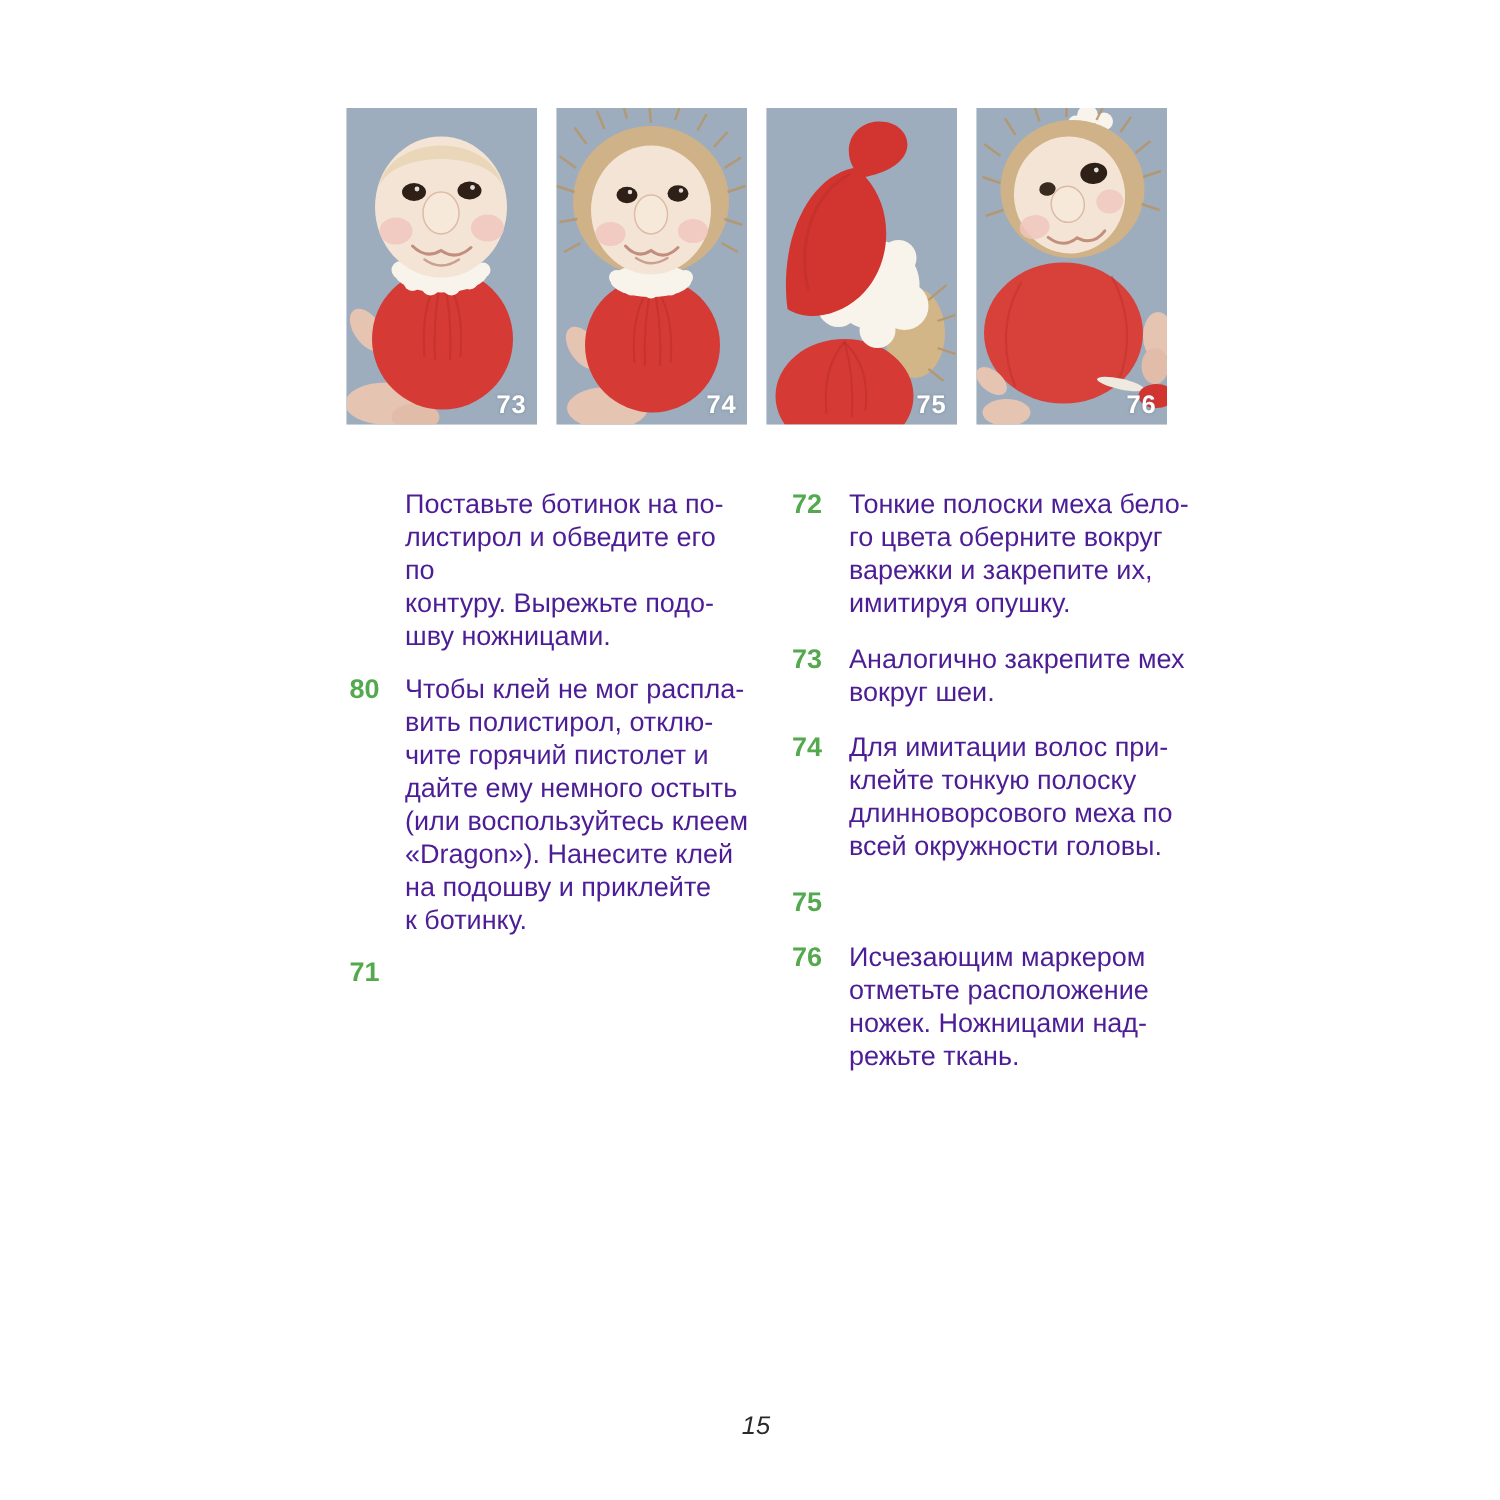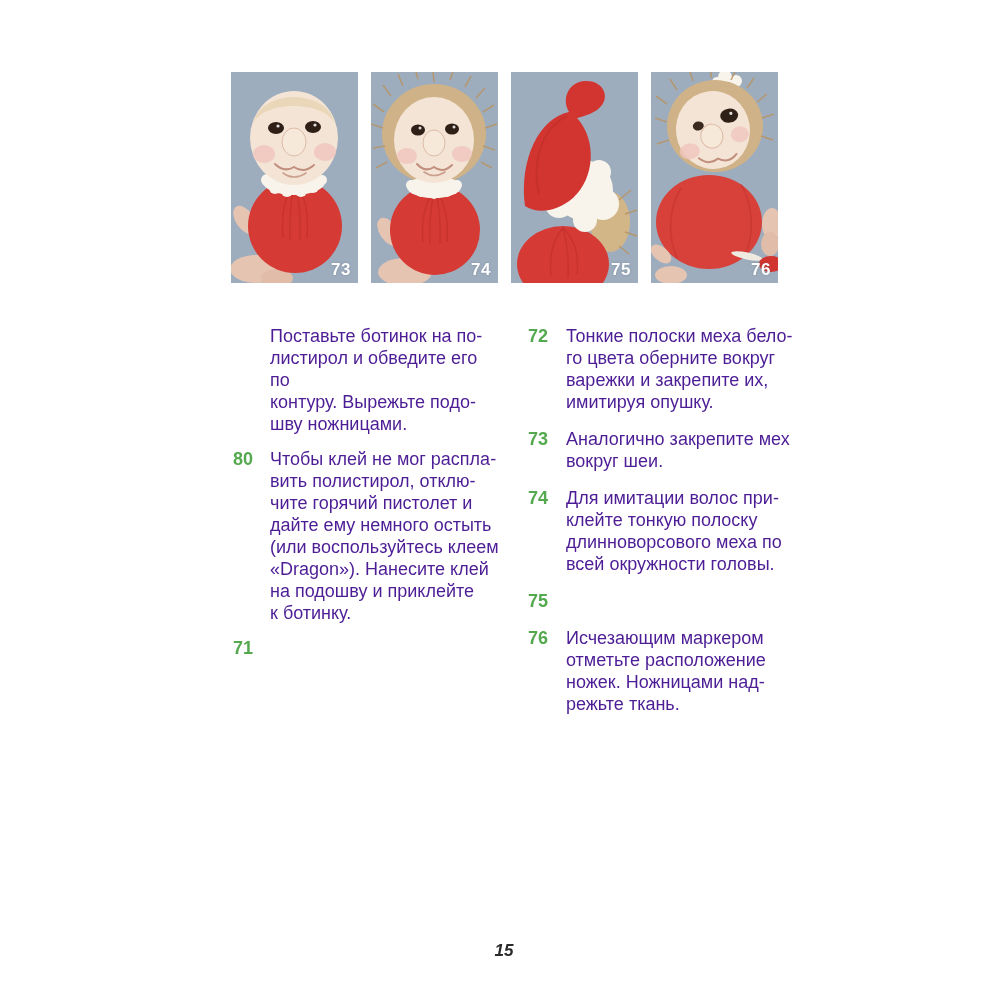--- a/index.html
+++ b/index.html
@@ -75,21 +75,21 @@
     color: #4c1d95;
   }
   
   .page-number {
     position: absolute;
     left: 231px;
     top: 941px;
     width: 546px;
     text-align: center;
     font-style: italic;
-    font-weight: 700;
+    font-weight: 400;
     font-size: 17px;
     color: #2a2a2a;
   }
 </style>
 </head>
 <body>
 
 <div class="page">
 
   <div class="photo-strip">

